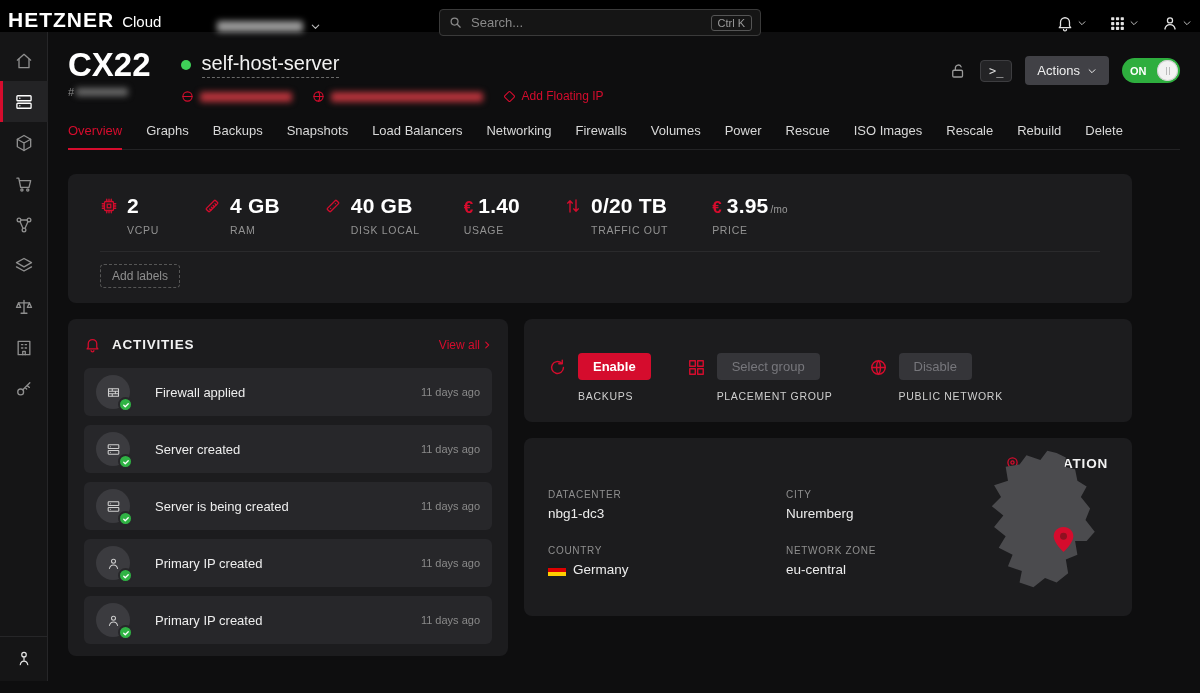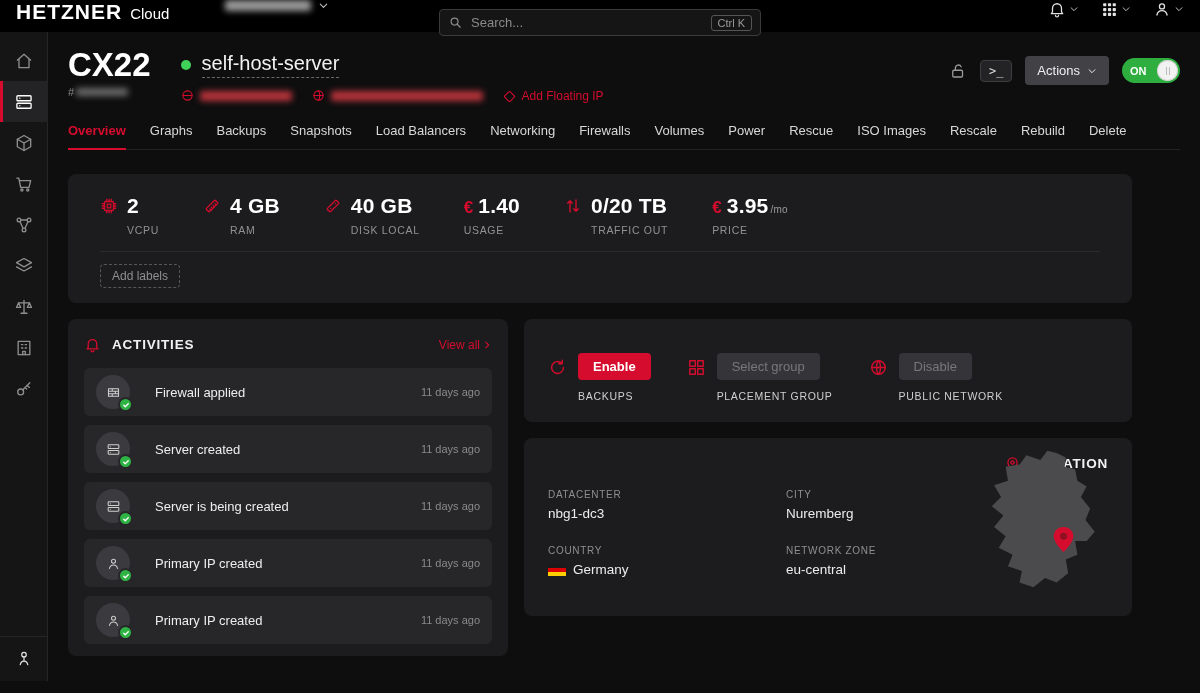--- a/index.html
+++ b/index.html
@@ -9,21 +9,21 @@
     --card:#1c1c1e;
     --row:#27272a;
     --muted:#8f8f8f;
   }
   *{box-sizing:border-box;margin:0;padding:0;}
   html,body{width:1200px;height:693px;overflow:hidden;}
   body{background:var(--bg);font-family:"Liberation Sans",sans-serif;color:#e6e6e6;position:relative;}
   svg{display:block;}
 
   
-  .topbar{height:32px;background:#000;display:flex;align-items:flex-start;padding:0 16px;position:relative;}
+  .topbar{height:32px;background:#000;display:flex;align-items:flex-end;padding:0 8px;position:relative;}
   .brand-wrap{display:flex;align-items:baseline;gap:8px;}
   .brand{font-size:21px;font-weight:900;letter-spacing:1px;color:#fff;}
   .product{font-size:15px;color:#fff;font-weight:400;}
   .project-select{display:flex;align-items:center;gap:7px;margin-left:56px;color:#bdbdbd;cursor:pointer;}
   .redacted{display:inline-block;border-radius:2px;filter:blur(3px);}
   .redacted.light{background:#9a9a9a;}
   .redacted.gray{background:#6a6a6a;}
   .redacted.red{background:#b8343c;}
   .search{position:absolute;left:50%;transform:translateX(-50%);top:9px;width:322px;height:27px;display:flex;align-items:center;gap:8px;background:#151515;border:1px solid #3a3a3a;border-radius:4px;padding:0 8px;color:#8a8a8a;}
   .search input{flex:1;background:transparent;border:none;outline:none;color:#ddd;font-size:13px;font-family:inherit;min-width:0;}
@@ -45,36 +45,36 @@
 
   
   .srv-header{display:flex;align-items:flex-start;}
   .plan-box{margin-right:30px;}
   .plan{font-size:33px;font-weight:700;color:#fff;line-height:1.05;}
   .srv-id{font-size:11px;color:#8a8a8a;margin-top:3px;display:flex;gap:2px;align-items:center;}
   .name-box{padding-top:4px;}
   .name-row{display:flex;align-items:center;gap:11px;}
   .status-dot{width:10px;height:10px;border-radius:50%;background:#3fd158;}
   .srv-name{font-size:20px;color:#f2f2f2;border-bottom:1px dashed #6a6a6a;padding-bottom:2px;cursor:text;}
-  .ip-row{display:flex;align-items:flex-start;gap:20px;margin-top:11px;font-size:12px;color:var(--red);}
+  .ip-row{display:flex;align-items:flex-end;gap:20px;margin-top:11px;font-size:12px;color:var(--red);}
   .ip-item{display:flex;align-items:center;gap:6px;cursor:pointer;}
   .link-red{color:var(--red);font-size:12px;display:flex;align-items:center;gap:6px;cursor:pointer;}
   .header-actions{margin-left:auto;display:flex;align-items:center;gap:13px;padding-top:8px;}
   .lock-btn{color:#9a9a9a;cursor:pointer;}
   .term-btn{background:#232325;border:1px solid #3d3d40;color:#ddd;border-radius:4px;padding:3px 8px;font-size:12px;font-family:"DejaVu Sans Mono",monospace;cursor:pointer;}
   .actions-btn{background:#414146;color:#eee;border:none;border-radius:4px;padding:7px 12px;font-size:13px;display:flex;gap:7px;align-items:center;cursor:pointer;font-family:inherit;}
   .toggle{width:58px;height:25px;border-radius:13px;background:#2eae3e;display:flex;align-items:center;padding:2px 2px 2px 8px;cursor:pointer;}
   .toggle .on-label{color:#fff;font-size:11px;font-weight:700;}
   .toggle .knob{margin-left:auto;width:21px;height:21px;border-radius:50%;background:#f2f2f2;box-shadow:inset 0 0 0 1px #cfcfcf;display:flex;align-items:center;justify-content:center;gap:2px;}
   .knob i{width:1px;height:8px;background:#bbb;display:block;}
 
   
   .tabs{display:flex;gap:24px;margin-top:14px;border-bottom:1px solid #232325;font-size:13px;color:#d8d8d8;}
   .tab{padding:6px 0 10px;cursor:pointer;white-space:nowrap;}
-  .tab.active{color:var(--red);border-bottom:2px solid var(--red);margin-bottom:-1px;font-weight:700;}
+  .tab.active{color:var(--red);border-bottom:2px solid var(--red);margin-bottom:-1px;font-weight:400;}
 
   
   .card{background:var(--card);border-radius:8px;}
   .shifted{margin-right:48px;}
 
   
   .stats-card{margin-top:24px;padding:0 32px;}
   .stats-row{display:flex;gap:44px;padding:20px 0 15px;}
   .stat{display:flex;gap:9px;}
   .stat-icon{color:var(--red);margin-top:3px;}

